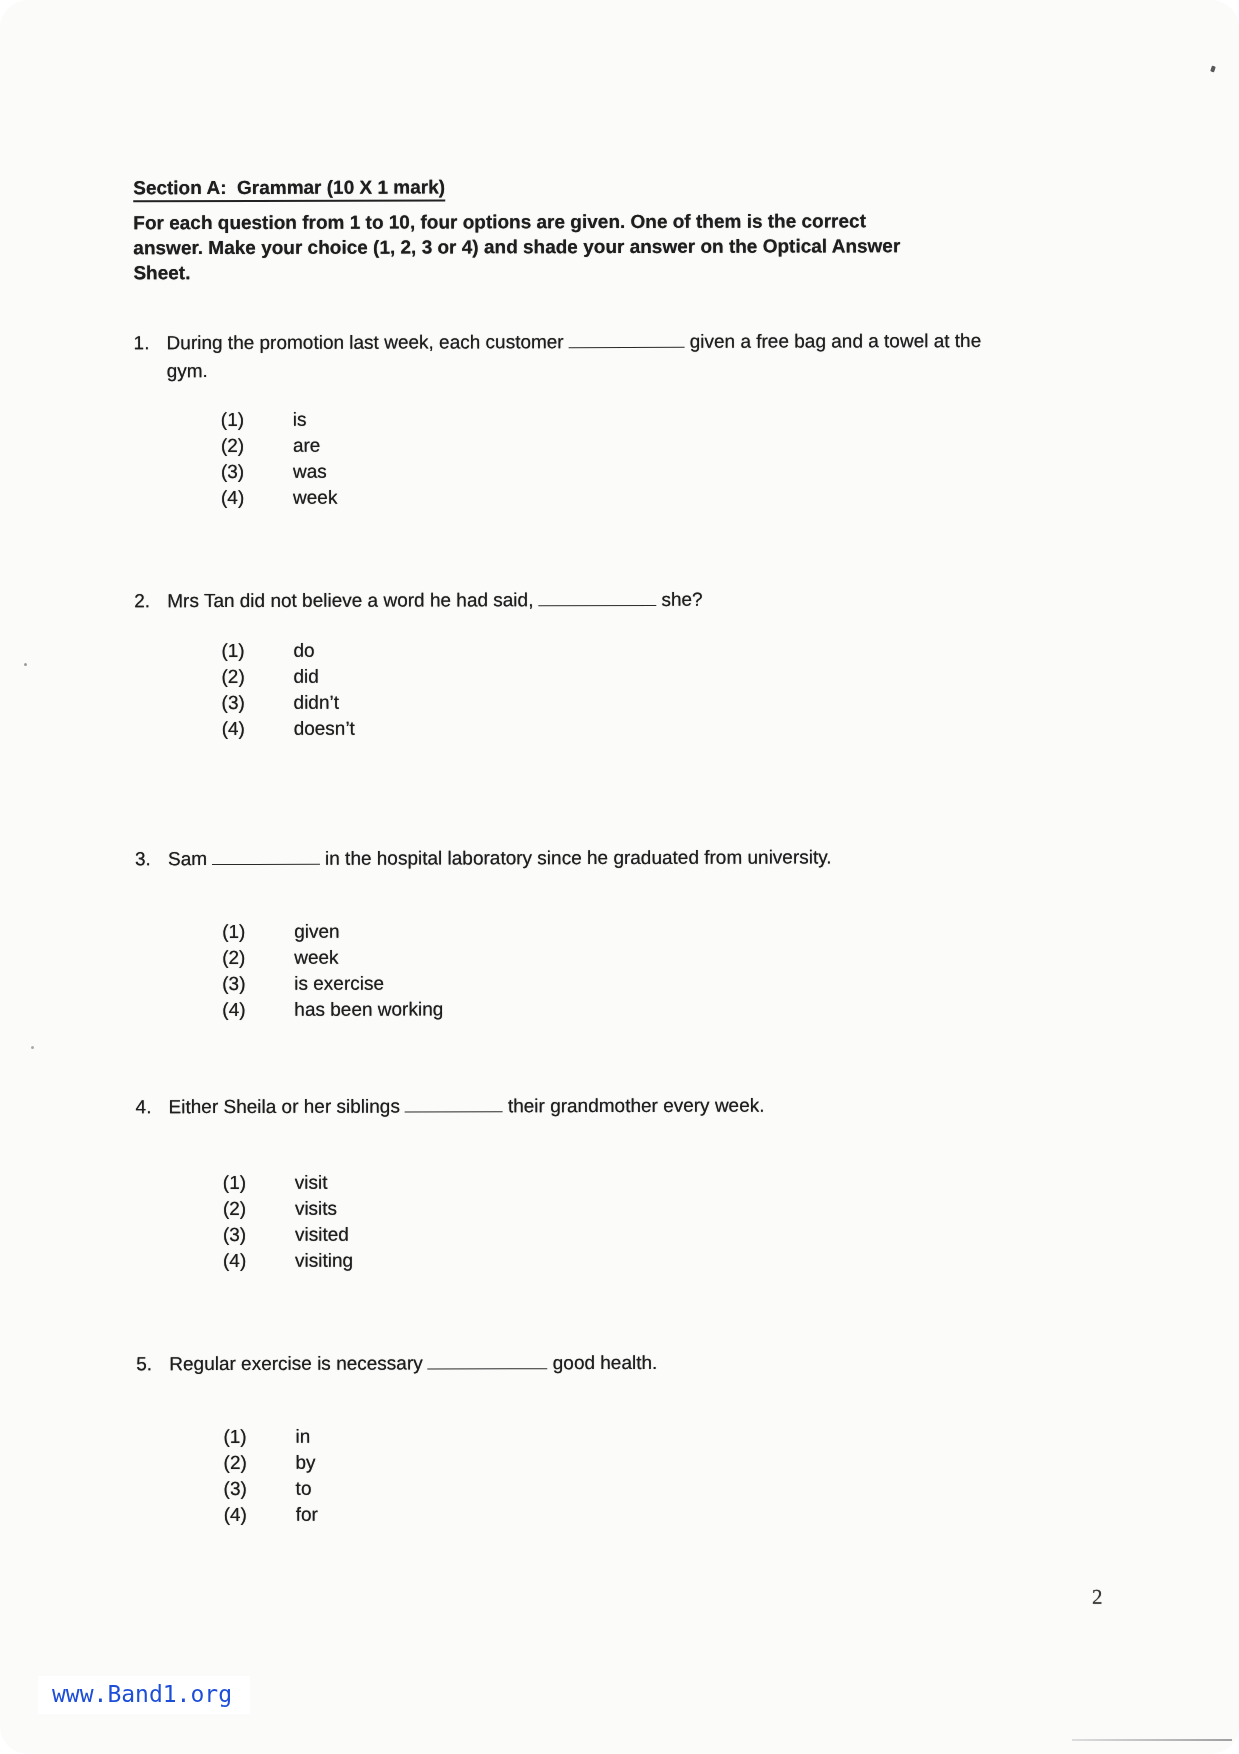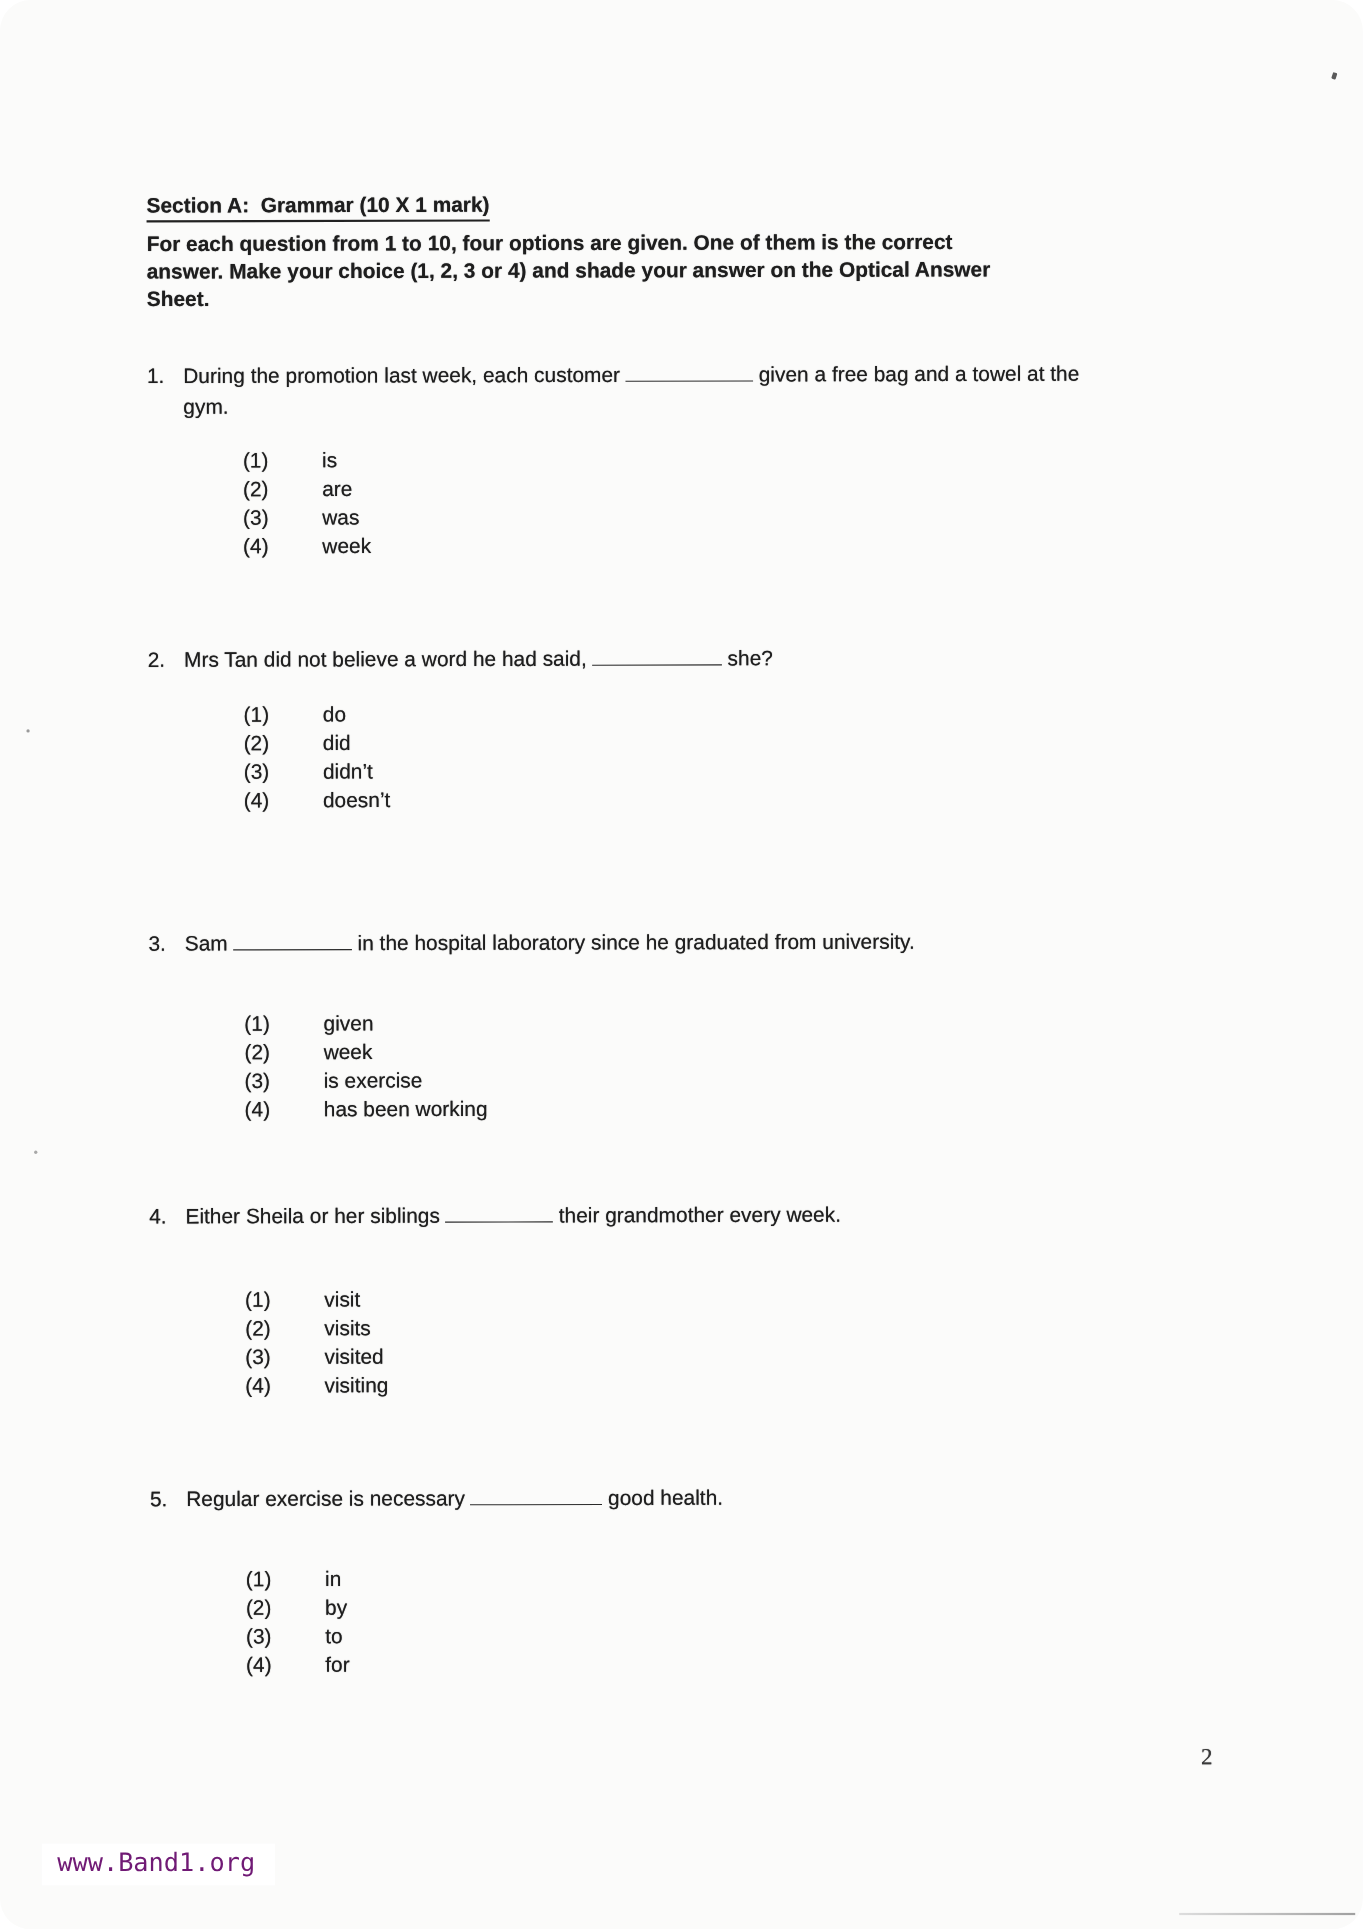--- a/index.html
+++ b/index.html
@@ -60,21 +60,21 @@
     position: absolute; left: 1090px; top: 1586px;
     font-family: "Liberation Serif", serif;
     font-size: 21px; color: #3a3a3a;
   }
   .watermark {
     position: absolute; left: 38px; top: 1676px;
     background: #ffffff;
     padding: 5px 18px 7px 14px;
     font-family: "DejaVu Sans Mono", monospace;
     font-size: 23px;
-    color: #701a75;
+    color: #1d4ed8;
   }
 
   
   .speck-tr {
     position: absolute; left: 1211px; top: 66px;
     width: 4px; height: 6px; background: #5a5a5a;
     transform: rotate(18deg); border-radius: 1px;
   }
   .speck-l1 {
     position: absolute; left: 24px; top: 663px;

